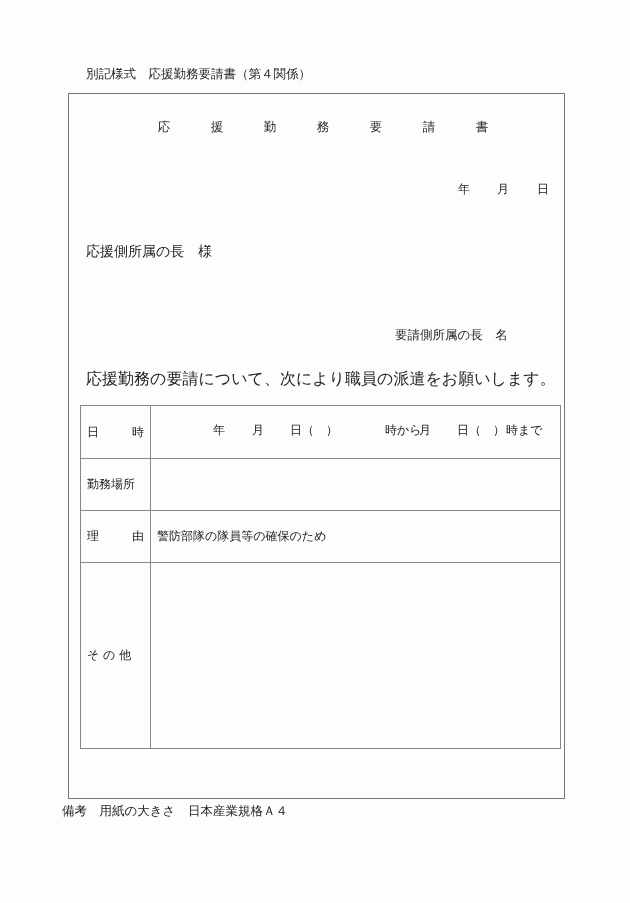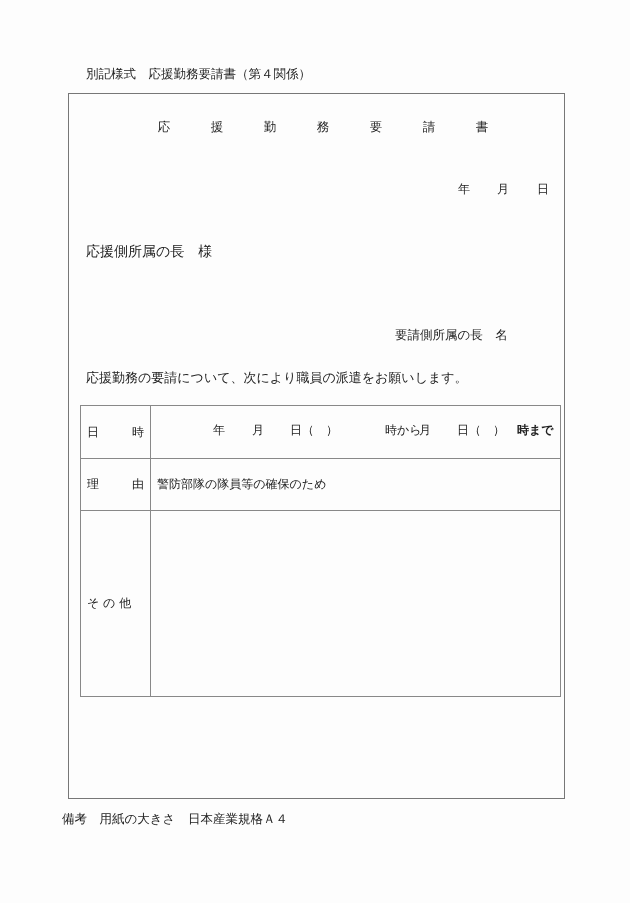--- a/index.html
+++ b/index.html
@@ -5,28 +5,28 @@
   html, body { margin:0; padding:0; }
   body { width:630px; height:903px; background:#fdfdfd; position:relative; overflow:hidden;
          font-family: "DejaVu Serif", "Liberation Serif", serif; color:#222; font-size:12px; }
   .abs { position:absolute; white-space:nowrap; }
   #form-label { left:62px; top:66px; font-size:12.5px;margin-left:24px; }
   #outer-box { left:68px; top:93px; width:497px; height:706px; border:1.5px solid #777; box-sizing:border-box; position:absolute; }
   #doc-title { left:0; width:630px; top:119px; text-align:center; font-size:12.5px; letter-spacing:14px; padding-left:30px; box-sizing:border-box; }
   .date-part { top:181px; font-size:12px; }
   #recipient { left:86px; top:243px; font-size:14px;text-align:right; }
   #sender { left:395px; top:305px; font-size:12.5px;margin-top:22px; }
-  #body-text { left:86px; top:369px; font-size:13px; }
+  #body-text { left:86px; top:369px; font-size:16px; }
   table#detail { position:absolute; left:80px; top:405px; width:481px; border-collapse:collapse; table-layout:fixed; }
   table#detail td { border:1.3px solid #888; font-size:12px; padding:0; vertical-align:middle; }
   td.label { width:63px; padding-left:6px !important; }
   td.value { padding-left:6px !important; }
   .spread { display:flex; justify-content:space-between; padding-right:6px; }
   .dt-row { position:relative; height:100%; }
-  #footer-note { left:62px; top:803px; font-size:12.5px;margin-top:8px; }
+  #footer-note { left:62px; top:803px; font-size:12.5px; }
 </style>
 </head>
 <body>
 
 <div class="abs" id="form-label">別記様式　応援勤務要請書（第４関係）</div>
 
 <div id="outer-box"></div>
 
 <div class="abs" id="doc-title">応　援　勤　務　要　請　書</div>
 
@@ -48,23 +48,27 @@
       </div>
     </td>
     <td class="value">
       <div class="dt-row" style="height:20px;">
         <span class="abs" style="left:56px;">年</span>
         <span class="abs" style="left:95px;">月</span>
         <span class="abs" style="left:133px;">日（　）</span>
         <span class="abs" style="left:200px;padding-left:28px;">時から</span>
         <span class="abs" style="left:262px;">月</span>
         <span class="abs" style="left:300px;">日（　）</span>
-        <span class="abs" style="left:360px;font-weight:bold;">時まで</span>
+        <span class="abs" style="left:349px;">時まで</span>
       </div>
     </td>
+  </tr>
+  <tr style="height:52px;">
+    <td class="label">勤務場所</td>
+    <td class="value"></td>
   </tr>
   <tr style="height:52px;">
     <td class="label">
       <div class="spread">
         <span>理</span>
         <span>由</span>
       </div>
     </td>
     <td class="value">警防部隊の隊員等の確保のため</td>
   </tr>

